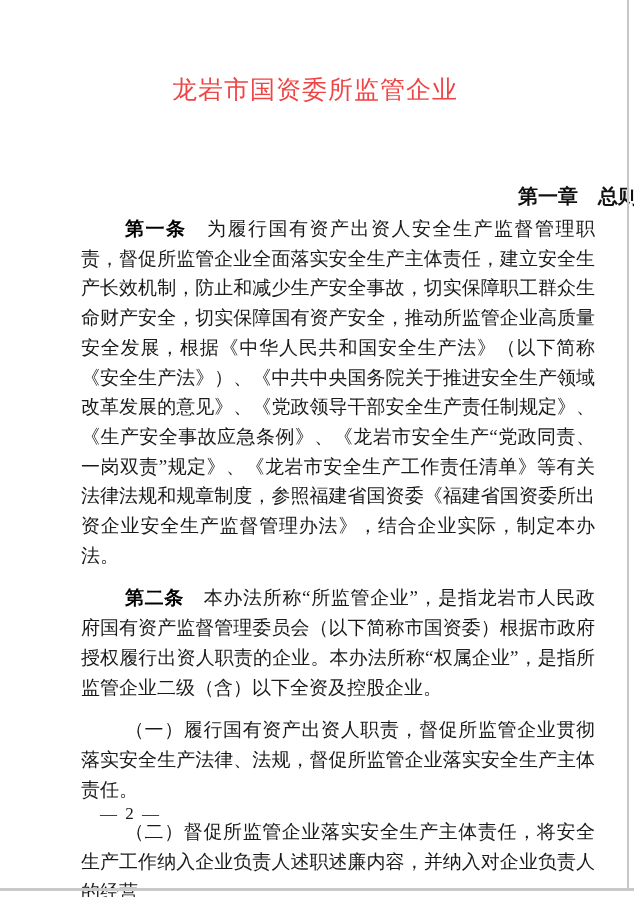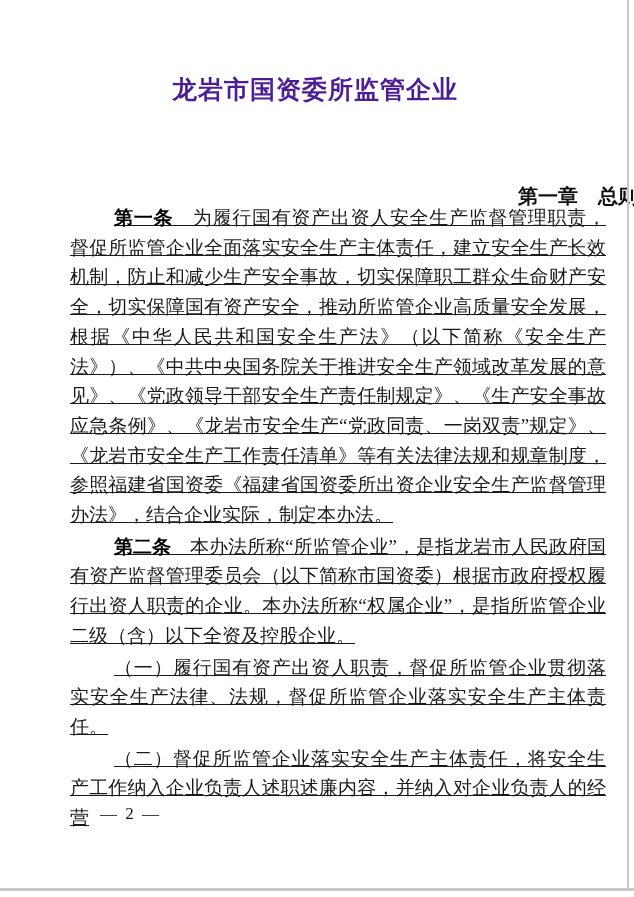--- a/index.html
+++ b/index.html
@@ -15,24 +15,24 @@
     overflow: hidden;
     font-family: "Liberation Serif", "DejaVu Serif", serif;
     color: #1a1a1a;
   }
   .doc-title {
     position: absolute;
     top: 74px;
     left: 0;
     width: 630px;
     text-align: center;
-    font-weight: bold;
+    font-weight: normal;
     font-size: 25px;
     line-height: 32px;
-    color: #4c1d95;
+    color: #ef4444;
     letter-spacing: 1px;
   }
   .chapter {
     position: absolute;
     top: 175px;
     left: 0;
     width: 630px;
     margin: 8px;
     text-align: right;
     font-family: "Liberation Sans", "DejaVu Sans", sans-serif;
@@ -44,24 +44,23 @@
   .body-text {
     position: absolute;
     top: 201px;
     left: 68px;
     width: 540px;
     font-size: 19px;
     line-height: 29.7px;
     text-align: justify;
   }
   .body-text p {
-    margin: 2px;
+    margin: 13px;
     padding: 0;
     text-indent: 44px;
-    text-decoration: underline;
   }
   .body-text .lead {
     font-family: "Liberation Sans", "DejaVu Sans", sans-serif;
     font-weight: bold;
     color: #000000;
   }
   .page-number {
     position: absolute;
     top: 804px;
     left: 100px;

